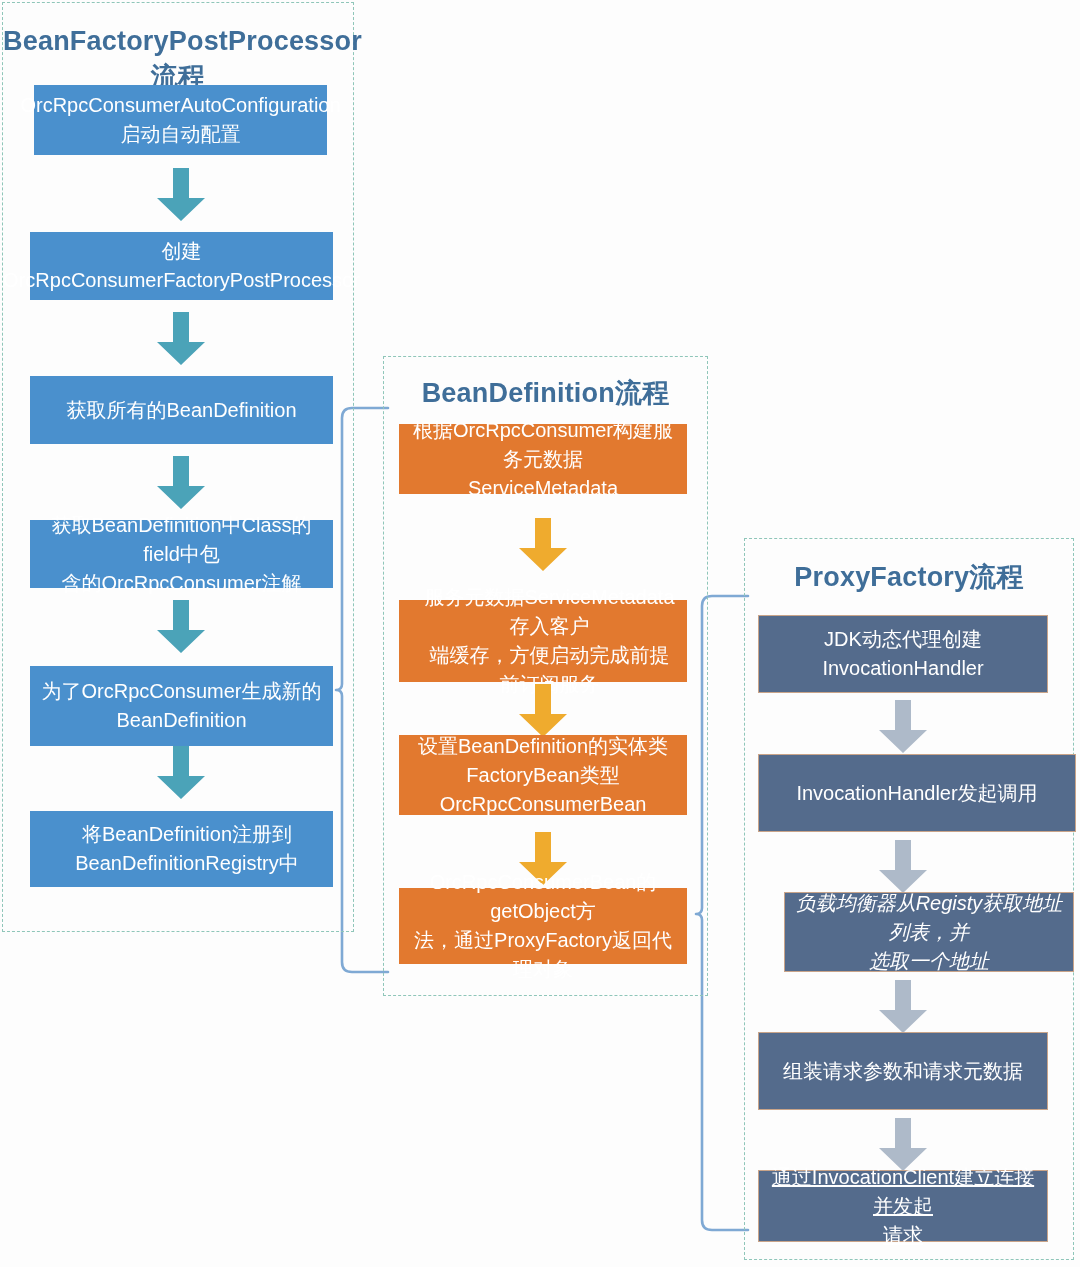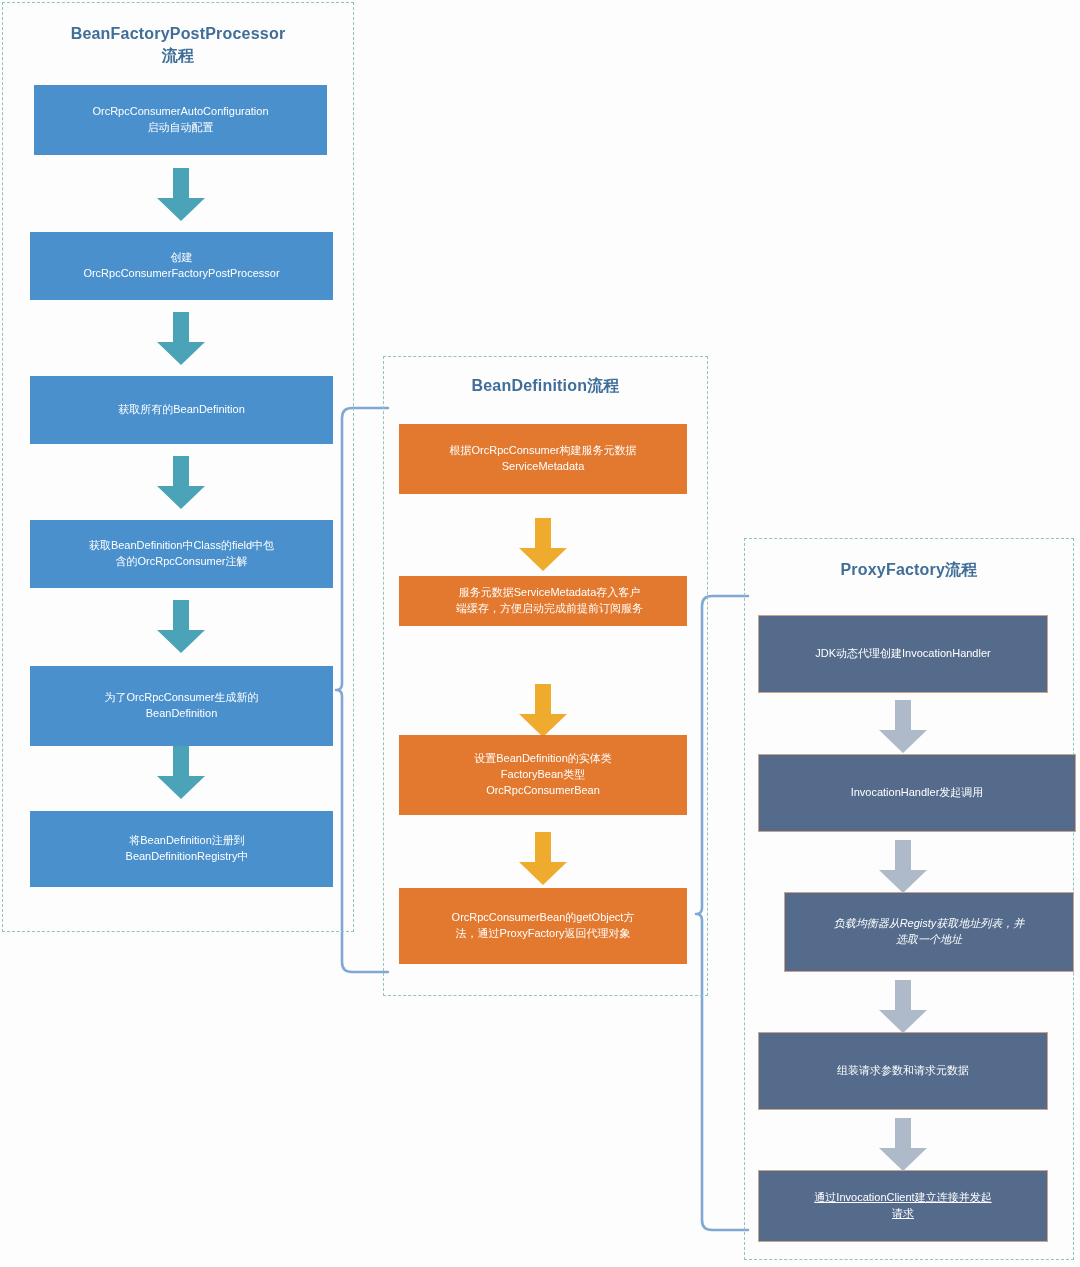--- a/index.html
+++ b/index.html
@@ -27,39 +27,39 @@
   }
   .group.g1 { left: 2px;   top: 2px;   width: 352px; height: 930px; }
   .group.g2 { left: 383px; top: 356px; width: 325px; height: 640px; }
   .group.g3 { left: 744px; top: 538px; width: 330px; height: 722px; }
 
   .group-title {
     position: absolute;
     width: 100%;
     text-align: center;
     color: #3f6e99;
-    font-size: 16px;
+    font-size: 27px;
     font-weight: 600;
     letter-spacing: .2px;
     line-height: 1.35;
   }
   .g1 .group-title { top: 20px; }
   .g2 .group-title { top: 18px; }
   .g3 .group-title { top: 20px; }
 
   
   .box {
     position: absolute;
     box-sizing: border-box;
     display: flex;
     align-items: center;
     justify-content: center;
     text-align: center;
     color: #ffffff;
-    font-size: 11px;
+    font-size: 20px;
     line-height: 1.45;
     padding: 4px 10px;
     font-weight: 500;
   }
   .box.blue   { background: #4a90cd; }
   .box.orange { background: #e2792f; text-align: center; }
   .box.slate  { background: #546b8c; border: 1px solid #c9a489; }
 
   
   .arrow {
@@ -183,21 +183,21 @@
       <div>ServiceMetadata</div>
     </div>
   </div>
 
   <div class="arrow" style="left:517px; top:518px;">
     <svg viewBox="0 0 52 54">
         <path d="M18 0 H34 V30 H50 L26 53 L2 30 H18 Z" fill="#efab2e"></path>
       </svg>
   </div>
 
-  <div class="box orange" style="left:399px; top:576px; width:288px; height:50px;padding-left:23px;">
+  <div class="box orange" style="left:399px; top:600px; width:288px; height:82px;padding-left:23px;">
     <div>
       <div>服务元数据ServiceMetadata存入客户</div>
       <div>端缓存，方便启动完成前提前订阅服务</div>
     </div>
   </div>
 
   <div class="arrow" style="left:517px; top:684px;">
     <svg viewBox="0 0 52 54">
         <path d="M18 0 H34 V30 H50 L26 53 L2 30 H18 Z" fill="#efab2e"></path>
       </svg>

